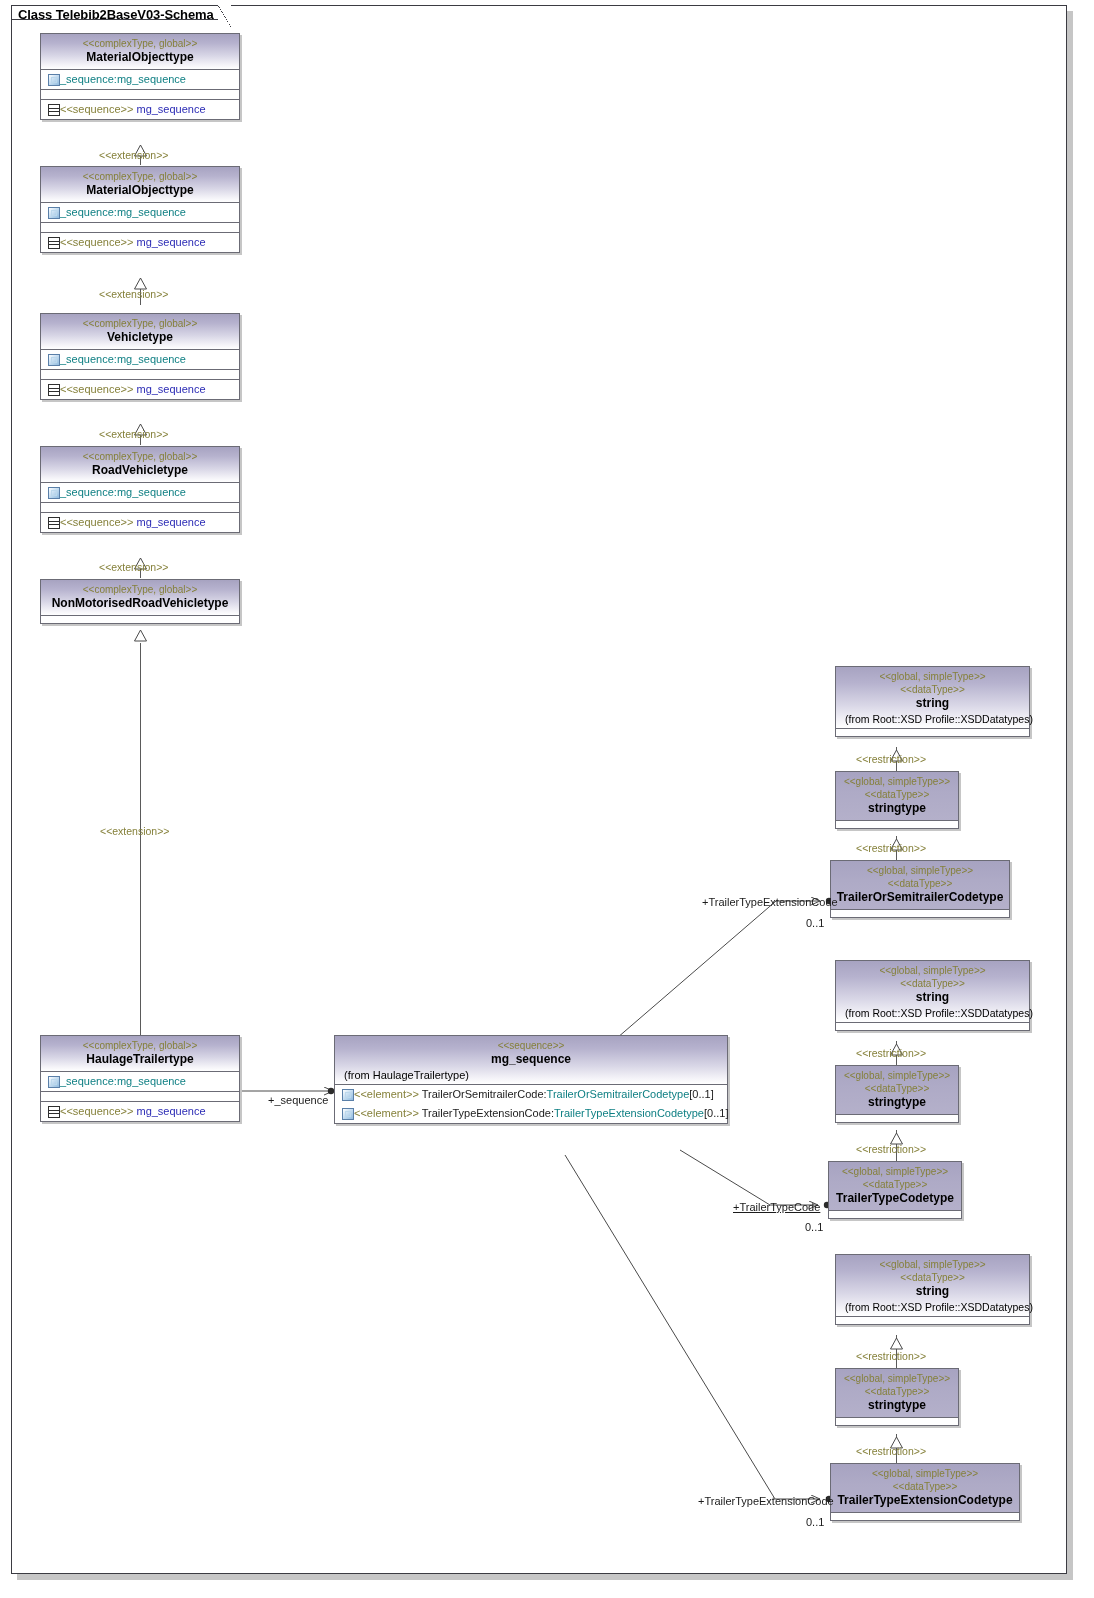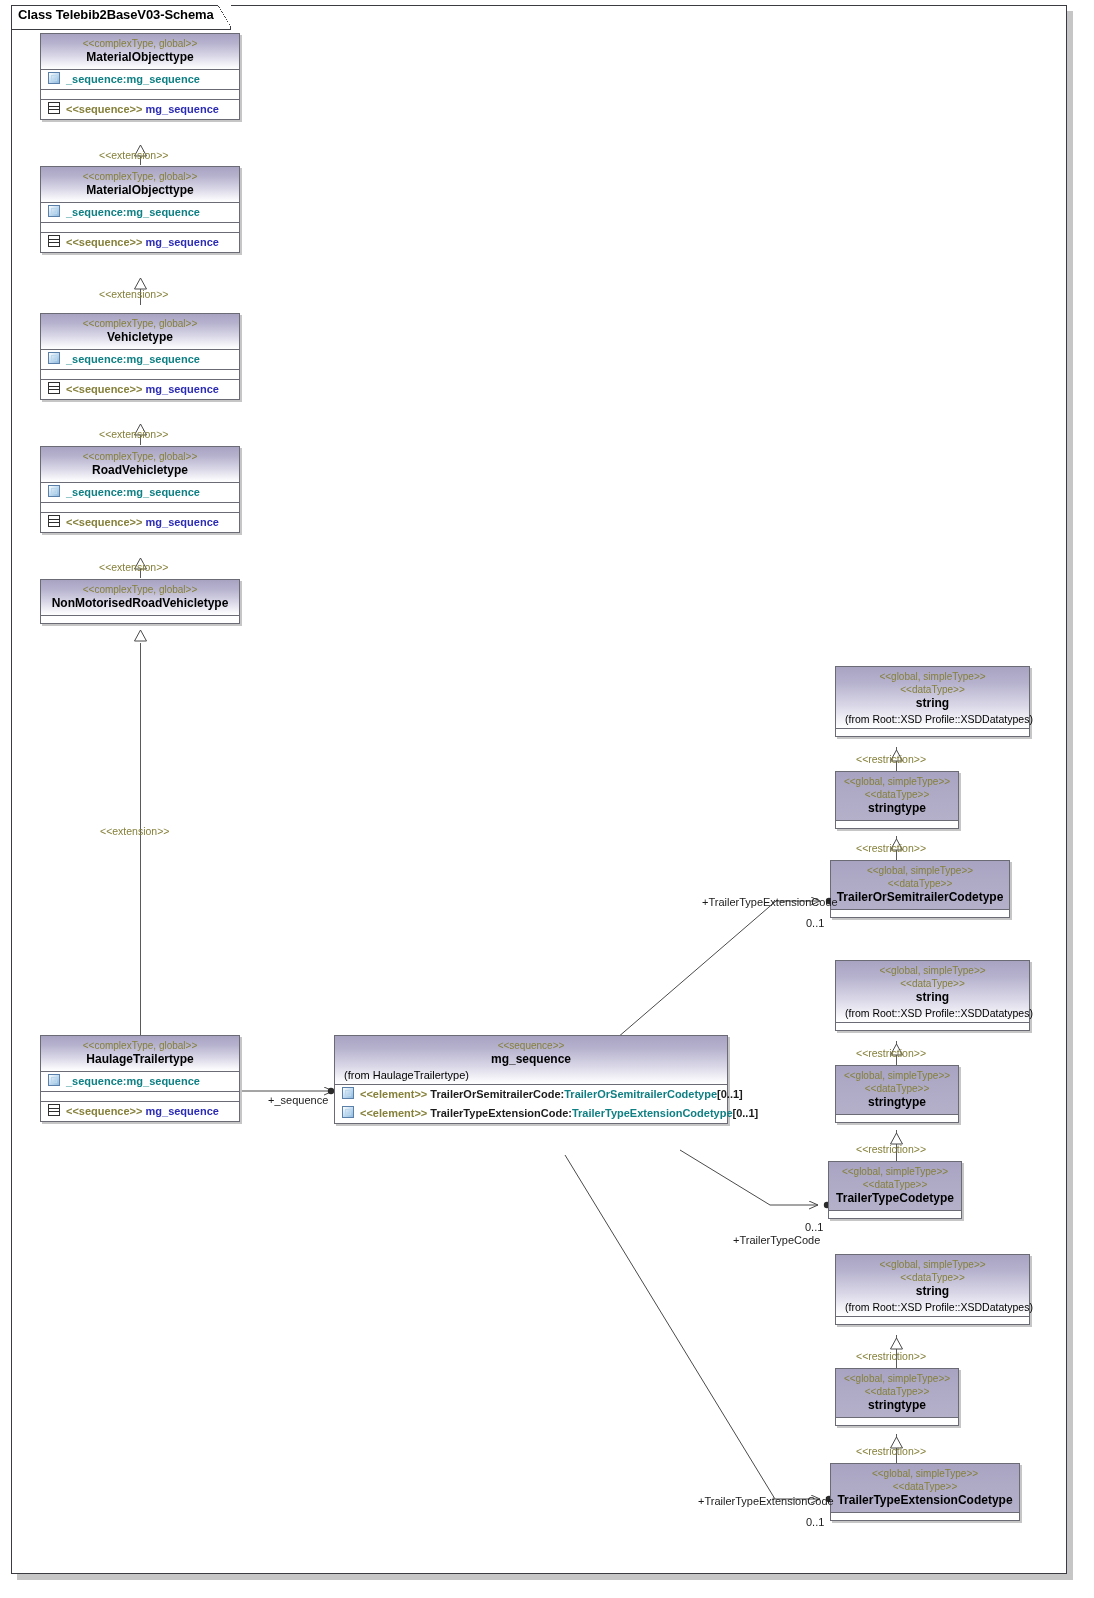--- a/index.html
+++ b/index.html
@@ -10,21 +10,21 @@
     -webkit-font-smoothing:none;
   }
 
   
   #diagram-frame{
     position:absolute;left:11px;top:5px;width:1056px;height:1569px;
     border:1px solid #3b3b42;background:#fff;box-sizing:border-box;
     box-shadow:6px 6px 0 0 #c6c6c6;
   }
   #frame-tab{
-    position:absolute;left:11px;top:5px;height:25px;
+    position:absolute;left:11px;top:5px;height:15px;
     border:1px solid #3b3b42;border-bottom:1px solid #3b3b42;
     background:#fff;box-sizing:border-box;
     padding:1px 16px 0 6px;font-size:13px;font-weight:bold;color:#000;
     letter-spacing:-0.1px;white-space:nowrap;z-index:6;
   }
   #frame-tab:after{
     content:"";position:absolute;right:-1px;top:-1px;width:13px;height:22px;
     background:linear-gradient(to bottom left,#fff 49.5%,#3b3b42 49.5%,#3b3b42 51.5%,#fff 51.5%);
   }
 
@@ -45,22 +45,22 @@
   }
   .stereo{font-size:10px;color:#85803a;line-height:13px;white-space:nowrap;}
   .cname{font-size:12px;font-weight:bold;color:#000;line-height:15px;white-space:nowrap;}
   .fromline{
     font-size:11px;color:#000;line-height:14px;text-align:left;
     padding:1px 4px 2px 5px;white-space:nowrap;
   }
   .cls .sec{border-top:1px solid #6b6b75;}
   .cls .sec.first{border-top:none;}
   .row{
-    display:flex;align-items:flex-start;gap:6px;
-    padding:2px 4px 2px 7px;font-size:11px;line-height:15px;white-space:nowrap;font-weight:bold;
+    display:flex;align-items:center;
+    padding:2px 4px 2px 7px;font-size:11px;line-height:15px;white-space:nowrap;
   }
   .row .txt{color:#0e7f83;}
   .row .txt .plain{color:#1b1b1b;}
   .row .txt .st{color:#85803a;}
   .row .txt .nav{color:#2b2bb5;}
   .emptysec{height:9px;}
   .emptysec2{height:7px;}
 
   
   .ic{flex:0 0 auto;display:inline-block;}
@@ -359,21 +359,21 @@
 <div class="lbl" style="left:856px;top:1143px;">&lt;&lt;restriction&gt;&gt;</div>
 
 <div class="cls flat" style="left:828px;top:1161px;width:134px;">
   <div class="hdr">
     <div class="stereo">&lt;&lt;global, simpleType&gt;&gt;</div>
     <div class="stereo">&lt;&lt;dataType&gt;&gt;</div>
     <div class="cname">TrailerTypeCodetype</div>
   </div>
   <div class="sec emptysec2 first"></div>
 </div>
-<div class="alabel" style="left:733px;top:1234px;">+TrailerTypeCode</div>
+<div class="alabel" style="left:733px;top:1201px;text-decoration:underline;">+TrailerTypeCode</div>
 <div class="alabel" style="left:805px;top:1221px;">0..1</div>
 
 <div class="cls" style="left:835px;top:1254px;width:195px;">
   <div class="hdr" style="padding-bottom:0;">
     <div class="stereo">&lt;&lt;global, simpleType&gt;&gt;</div>
     <div class="stereo">&lt;&lt;dataType&gt;&gt;</div>
     <div class="cname">string</div>
     <div class="fromline" style="text-align:center;font-size:10.5px;">(from Root::XSD Profile::XSDDatatypes)</div>
   </div>
   <div class="sec emptysec2 first"></div>

